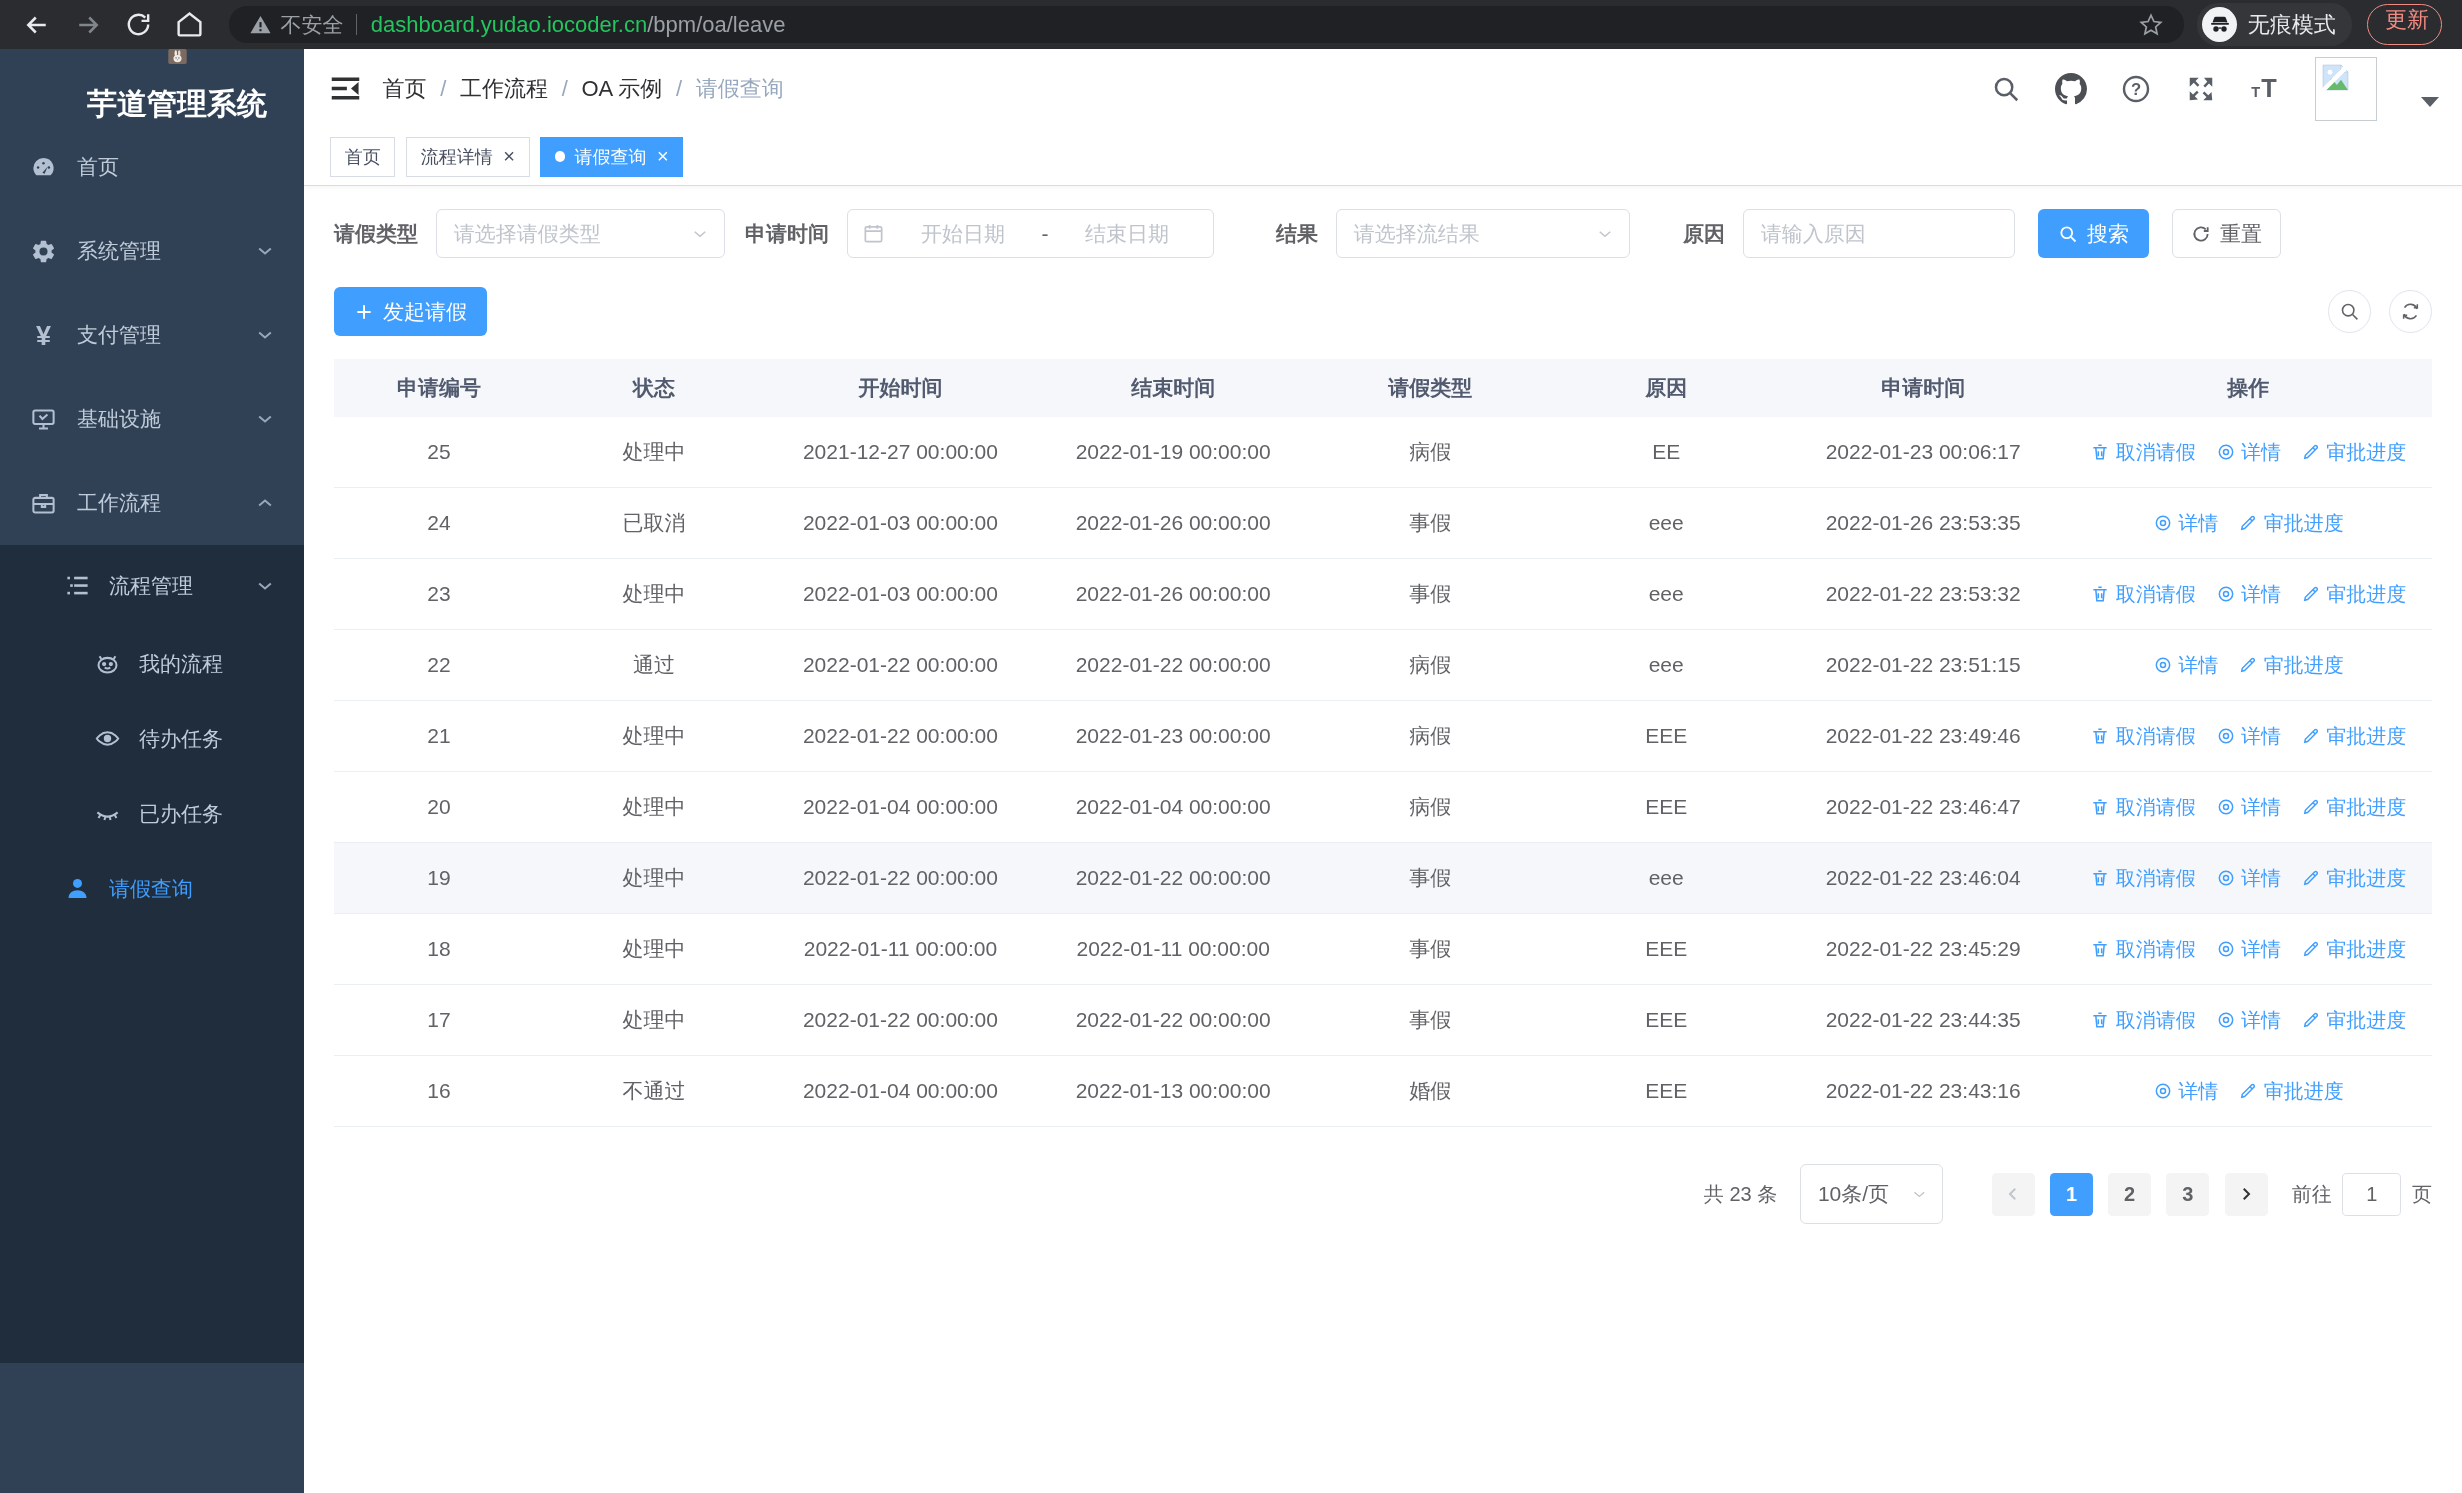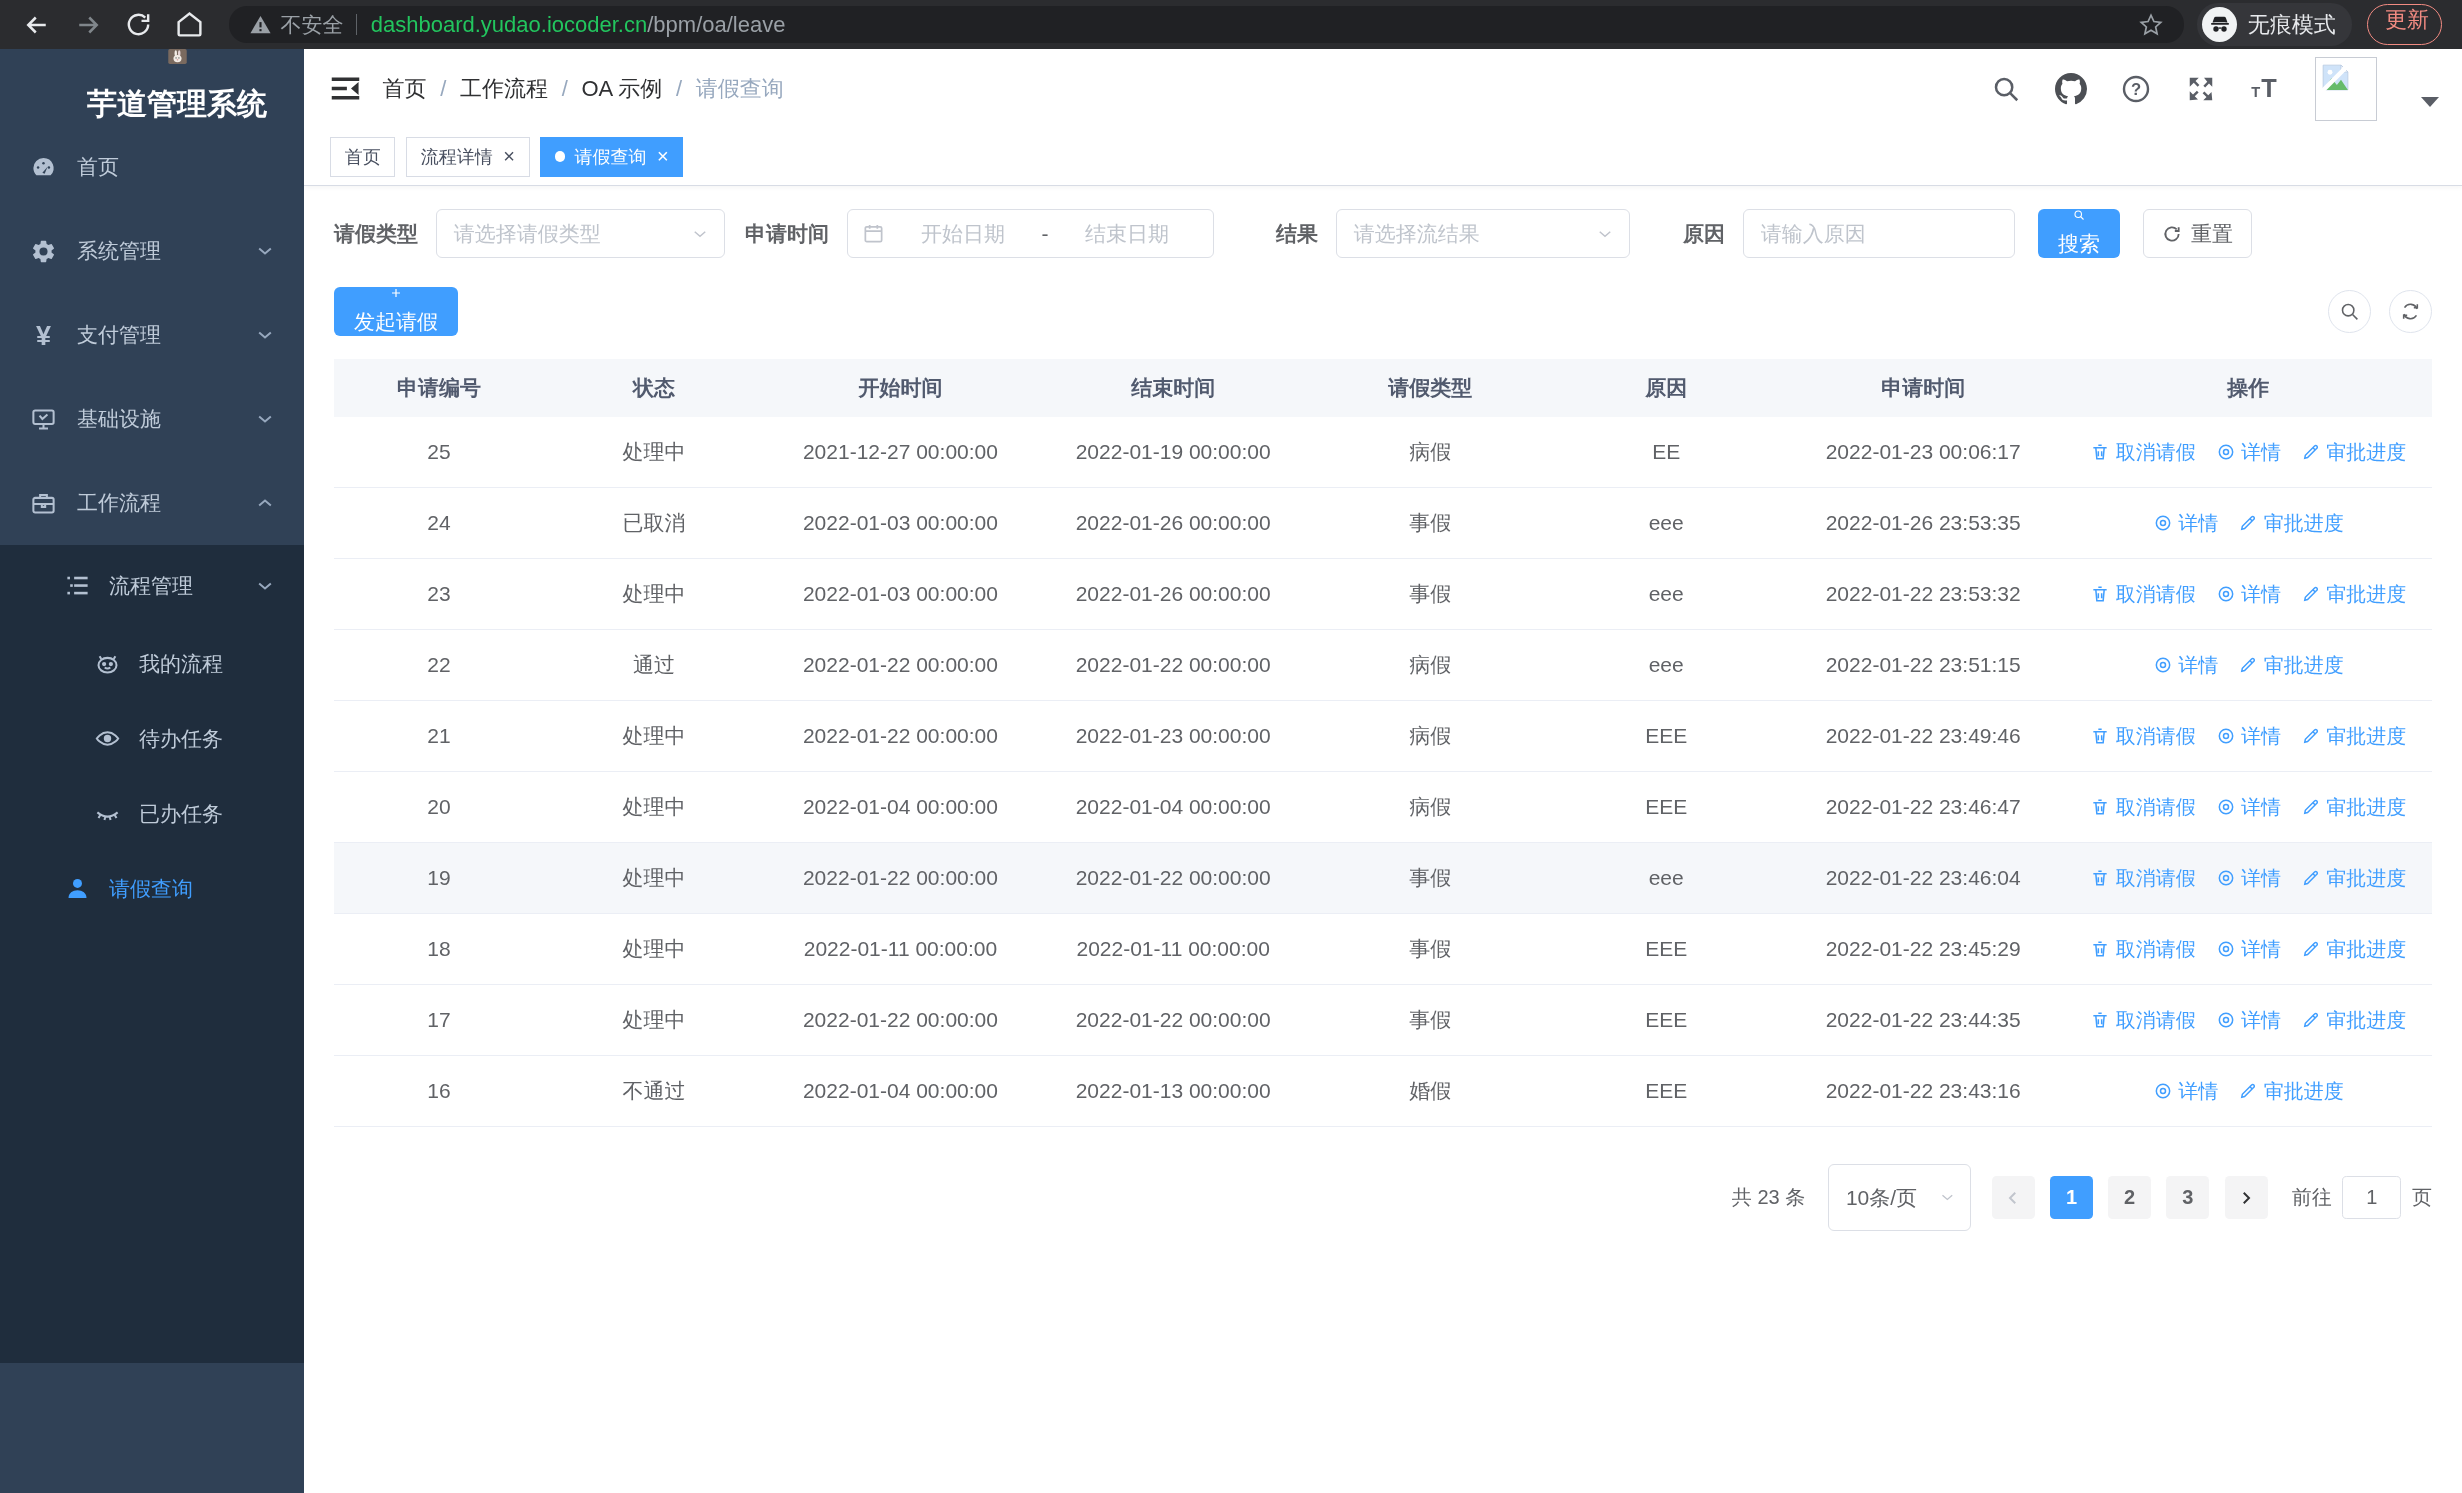--- a/index.html
+++ b/index.html
@@ -63,21 +63,21 @@
   .ctrl { height:49px; border:1.5px solid #dcdfe6; border-radius:6px; background:#fff; display:flex; align-items:center; font-size:21px; }
   .sel { justify-content:space-between; padding:0 15px 0 16.7px; cursor:pointer; }
   .ph { color:#bfc4cc; }
   .sep-dark { color:#606266; }
   .date-box { width:367px; padding:0 13.7px; gap:6px; }
   .date-box span.flex { flex:1; text-align:center; }
   .txt-input { width:272px; padding:0 16.7px; }
   .txt-input input { border:none; outline:none; width:100%; font-size:21px; color:#606266; font-family:inherit; }
   .txt-input input::placeholder { color:#bfc4cc; }
   .btn { height:49px; border-radius:6px; display:flex; align-items:center; justify-content:center; gap:9px; font-size:21px; cursor:pointer; border:none; font-family:inherit; }
-  .btn-primary { background:#409eff; color:#fff; padding:0 20px;flex-direction:column; }
+  .btn-primary { background:#409eff; color:#fff; padding:0 20px; }
   .btn-plain { background:#fff; color:#606266; border:1.5px solid #dcdfe6; padding:0 18px; }
 
   .toolbar-row { display:flex; align-items:center; margin-top:29px; }
   .toolbar-right { margin-left:auto; display:flex; gap:18px; }
   .circle-btn { width:43px; height:43px; border-radius:50%; border:1.5px solid #dfe4ed; background:#fff; display:flex; align-items:center; justify-content:center; cursor:pointer; }
 
   
   .table { margin-top:23px; width:100%; }
   .thead { display:flex; background:#f5f7fa; height:58px; align-items:center; }
   .th { font-size:21px; font-weight:bold; color:#515a6e; text-align:center; }
@@ -86,21 +86,21 @@
   .tcell { font-size:21px; color:#606266; text-align:center; overflow:hidden; white-space:nowrap; }
   .c0 { width:10%; } .c1 { width:10.5%; } .c2 { width:13%; } .c3 { width:13%; }
   .c4 { width:11.5%; } .c5 { width:11%; } .c6 { width:13.5%; } .c7 { width:17.5%; }
   .actions { display:flex; align-items:center; justify-content:center; gap:20px; }
   .action-link { display:inline-flex; align-items:center; gap:5.3px; color:#409eff; font-size:20px; cursor:pointer; text-decoration:none; white-space:nowrap; }
   .action-link svg { width:20px; height:20px; }
 
   
   .pager { display:flex; align-items:center; justify-content:flex-end; margin-top:37px; font-size:20px; color:#606266; }
   .pager-total { margin-right:23px; }
-  .size-sel { width:143px; height:67px; margin-right:13px; }
+  .size-sel { width:143px; height:60px; margin-right:41px; }
   .pg-btn { min-width:43px; height:43px; border-radius:4.6px; background:#f4f4f5; color:#606266; font-weight:bold; display:flex; align-items:center; justify-content:center; margin:0 7.6px; cursor:pointer; font-size:20px; }
   .pg-btn.active { background:#409eff; color:#fff; }
   .pg-arrow svg { width:18px; height:18px; }
   .goto-label { margin-left:16.7px; }
   .goto-input { width:59px; height:43px; border:1.5px solid #dcdfe6; border-radius:4.6px; margin:0 10.6px; text-align:center; font-size:20px; color:#606266; outline:none; font-family:inherit; }
   .goto-suffix { }
 </style>
 </head>
 <body>
 

